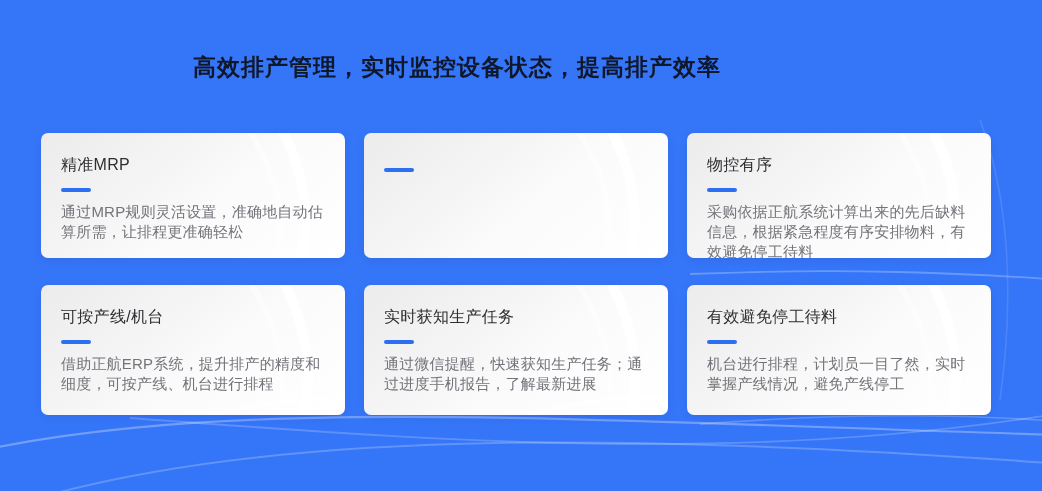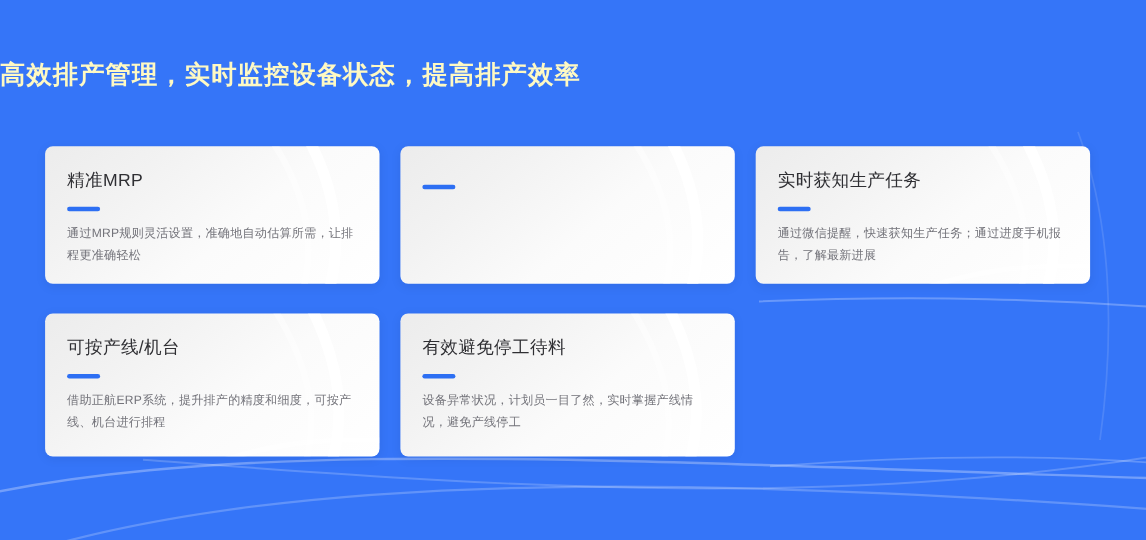--- a/index.html
+++ b/index.html
@@ -6,21 +6,22 @@
   body{
     width:1042px;height:491px;
     background:#3575f8;
     font-family:"Liberation Sans","DejaVu Sans",sans-serif;
     overflow:hidden;
     position:relative;
   }
   #bg-deco{position:absolute;inset:0;width:1042px;height:491px;pointer-events:none;z-index:0;}
   .page-title{
     position:absolute;top:52px;left:0;width:914px;
-    color:#fef9c3;
+    text-align:center;
+    color:#0f172a;
     font-size:23px;
     font-weight:bold;
     letter-spacing:1px;
     z-index:3;
     white-space:nowrap;
   }
   .card-grid{
     position:absolute;
     left:41px;top:133px;
     width:951px;
@@ -50,21 +51,21 @@
     margin:0 0 0 0;
     letter-spacing:0.3px;
   }
   .card-accent{
     width:30px;height:4px;
     border-radius:2px;
     background:#2d6ff3;
     margin:13px 0 10px 0;
   }
   .card-desc{
-    font-size:11px;
+    font-size:15px;
     color:#73737a;
     line-height:20px;
     letter-spacing:0.2px;
     margin:0;
     max-width:268px;
   }
   .row2 .card-title{font-size:16px;}
 </style>
 </head>
 <body>
@@ -97,52 +98,63 @@
   <div class="card">
     <svg class="card-arc" viewBox="0 0 304 125" preserveAspectRatio="none">
       <path d="M 238 -20 C 268 30 282 88 258 150" fill="none" stroke="#ffffff" stroke-opacity="0.9" stroke-width="10"></path>
       <path d="M 202 -20 C 242 34 258 92 234 150" fill="none" stroke="#ffffff" stroke-opacity="0.45" stroke-width="6"></path>
     </svg>
     <div class="card-inner">
       <div class="card-accent"></div>
     </div>
   </div>
 
-
-  <div class="card row2">
-    <svg class="card-arc" viewBox="0 0 304 130" preserveAspectRatio="none">
-      <path d="M 238 -20 C 270 36 284 96 256 160" fill="none" stroke="#ffffff" stroke-opacity="0.9" stroke-width="10"></path>
-      <path d="M 202 -20 C 244 40 260 100 232 160" fill="none" stroke="#ffffff" stroke-opacity="0.45" stroke-width="6"></path>
-      <path d="M 110 152 C 185 116 250 110 320 114" fill="none" stroke="#ffffff" stroke-opacity="0.5" stroke-width="5"></path>
+  <div class="card">
+    <svg class="card-arc" viewBox="0 0 304 125" preserveAspectRatio="none">
+      <path d="M 236 -20 C 266 30 280 88 256 150" fill="none" stroke="#ffffff" stroke-opacity="0.9" stroke-width="10"></path>
+      <path d="M 200 -20 C 240 34 256 92 232 150" fill="none" stroke="#ffffff" stroke-opacity="0.45" stroke-width="6"></path>
     </svg>
     <div class="card-inner">
-      <div class="card-title">实时获知生产任务</div>
+      <div class="card-title">物控有序</div>
       <div class="card-accent"></div>
-      <div class="card-desc">通过微信提醒，快速获知生产任务；通过进度手机报告，了解最新进展</div>
+      <div class="card-desc">采购依据正航系统计算出来的先后缺料信息，根据紧急程度有序安排物料，有效避免停工待料</div>
     </div>
   </div>
 
   <div class="card row2">
     <svg class="card-arc" viewBox="0 0 304 130" preserveAspectRatio="none">
       <path d="M 234 -20 C 266 36 280 96 252 160" fill="none" stroke="#ffffff" stroke-opacity="0.9" stroke-width="10"></path>
       <path d="M 198 -20 C 240 40 256 100 228 160" fill="none" stroke="#ffffff" stroke-opacity="0.45" stroke-width="6"></path>
       <path d="M 120 150 C 190 118 250 112 320 116" fill="none" stroke="#ffffff" stroke-opacity="0.5" stroke-width="5"></path>
     </svg>
     <div class="card-inner">
       <div class="card-title">可按产线/机台</div>
       <div class="card-accent"></div>
       <div class="card-desc">借助正航ERP系统，提升排产的精度和细度，可按产线、机台进行排程</div>
     </div>
   </div>
 
   <div class="card row2">
     <svg class="card-arc" viewBox="0 0 304 130" preserveAspectRatio="none">
+      <path d="M 238 -20 C 270 36 284 96 256 160" fill="none" stroke="#ffffff" stroke-opacity="0.9" stroke-width="10"></path>
+      <path d="M 202 -20 C 244 40 260 100 232 160" fill="none" stroke="#ffffff" stroke-opacity="0.45" stroke-width="6"></path>
+      <path d="M 110 152 C 185 116 250 110 320 114" fill="none" stroke="#ffffff" stroke-opacity="0.5" stroke-width="5"></path>
+    </svg>
+    <div class="card-inner">
+      <div class="card-title">实时获知生产任务</div>
+      <div class="card-accent"></div>
+      <div class="card-desc">通过微信提醒，快速获知生产任务；通过进度手机报告，了解最新进展</div>
+    </div>
+  </div>
+
+  <div class="card row2">
+    <svg class="card-arc" viewBox="0 0 304 130" preserveAspectRatio="none">
       <path d="M 236 -20 C 268 36 282 96 254 160" fill="none" stroke="#ffffff" stroke-opacity="0.9" stroke-width="10"></path>
       <path d="M 200 -20 C 242 40 258 100 230 160" fill="none" stroke="#ffffff" stroke-opacity="0.45" stroke-width="6"></path>
     </svg>
     <div class="card-inner">
       <div class="card-title">有效避免停工待料</div>
       <div class="card-accent"></div>
-      <div class="card-desc">设备异常状况，计划员一目了然，实时掌握产线情况，避免产线停工</div>
+      <div class="card-desc">机台进行排程，计划员一目了然，实时掌握产线情况，避免产线停工</div>
     </div>
   </div>
 
 </div>
 
 </body></html>

